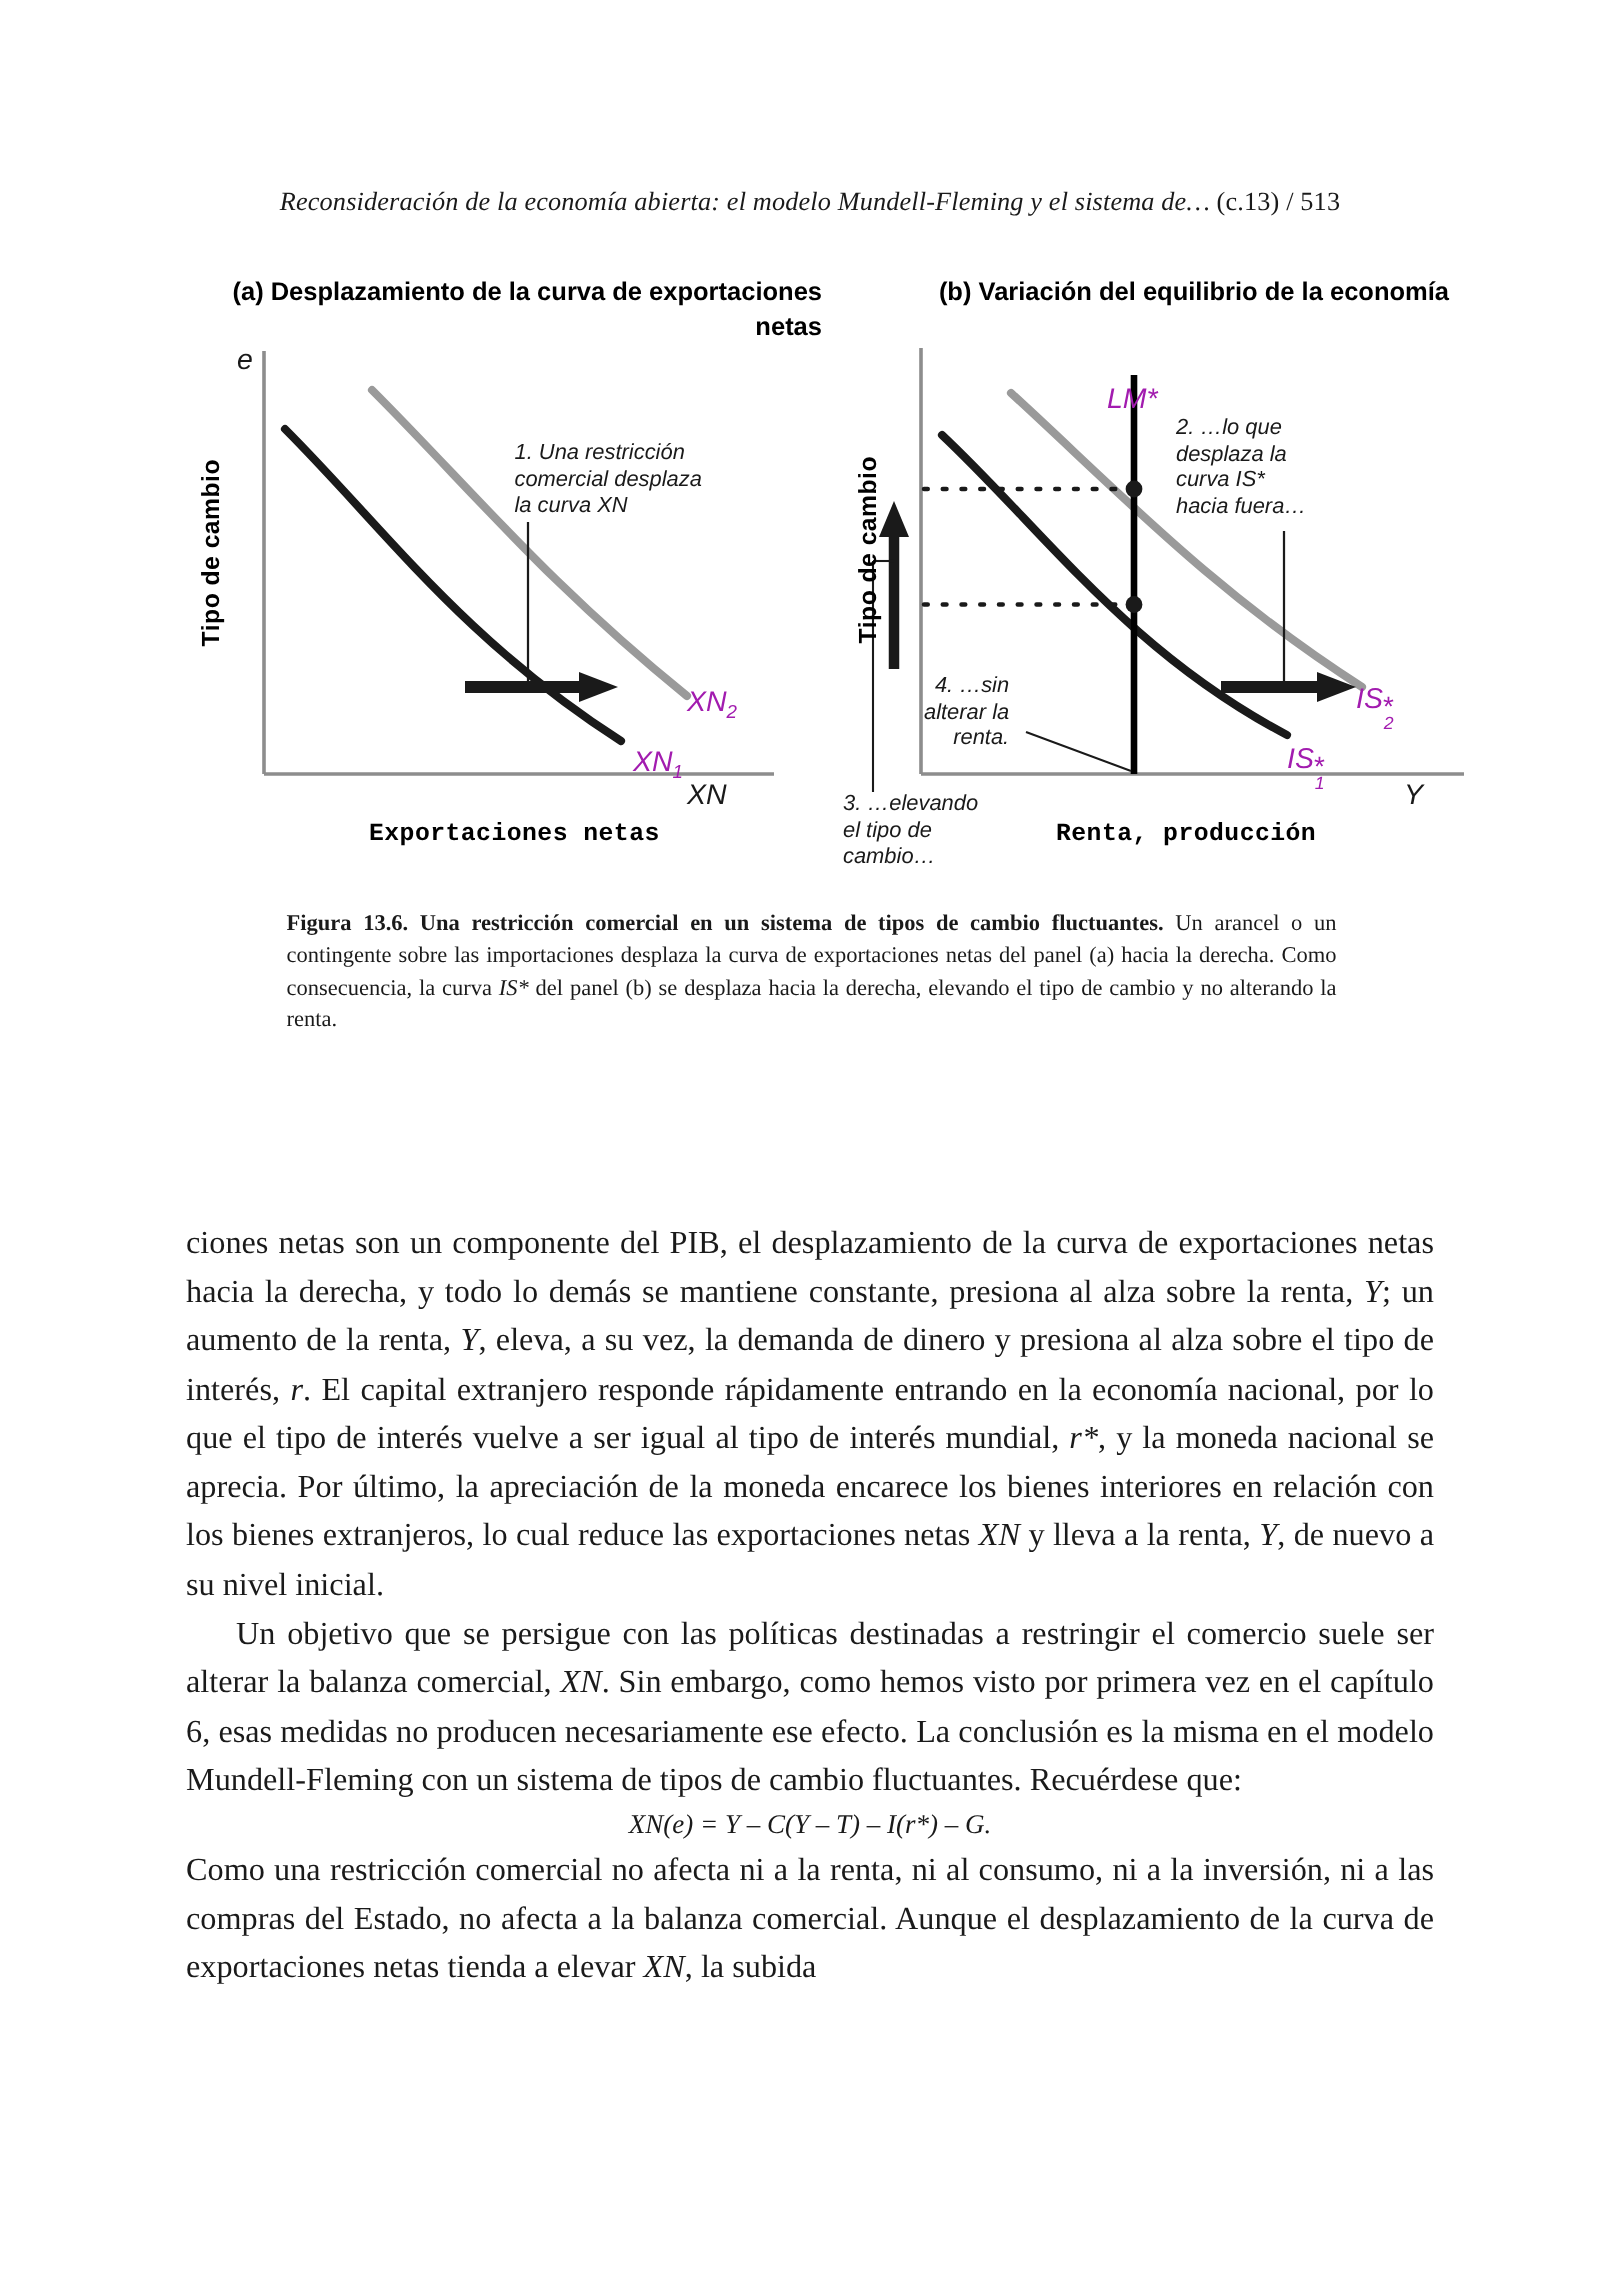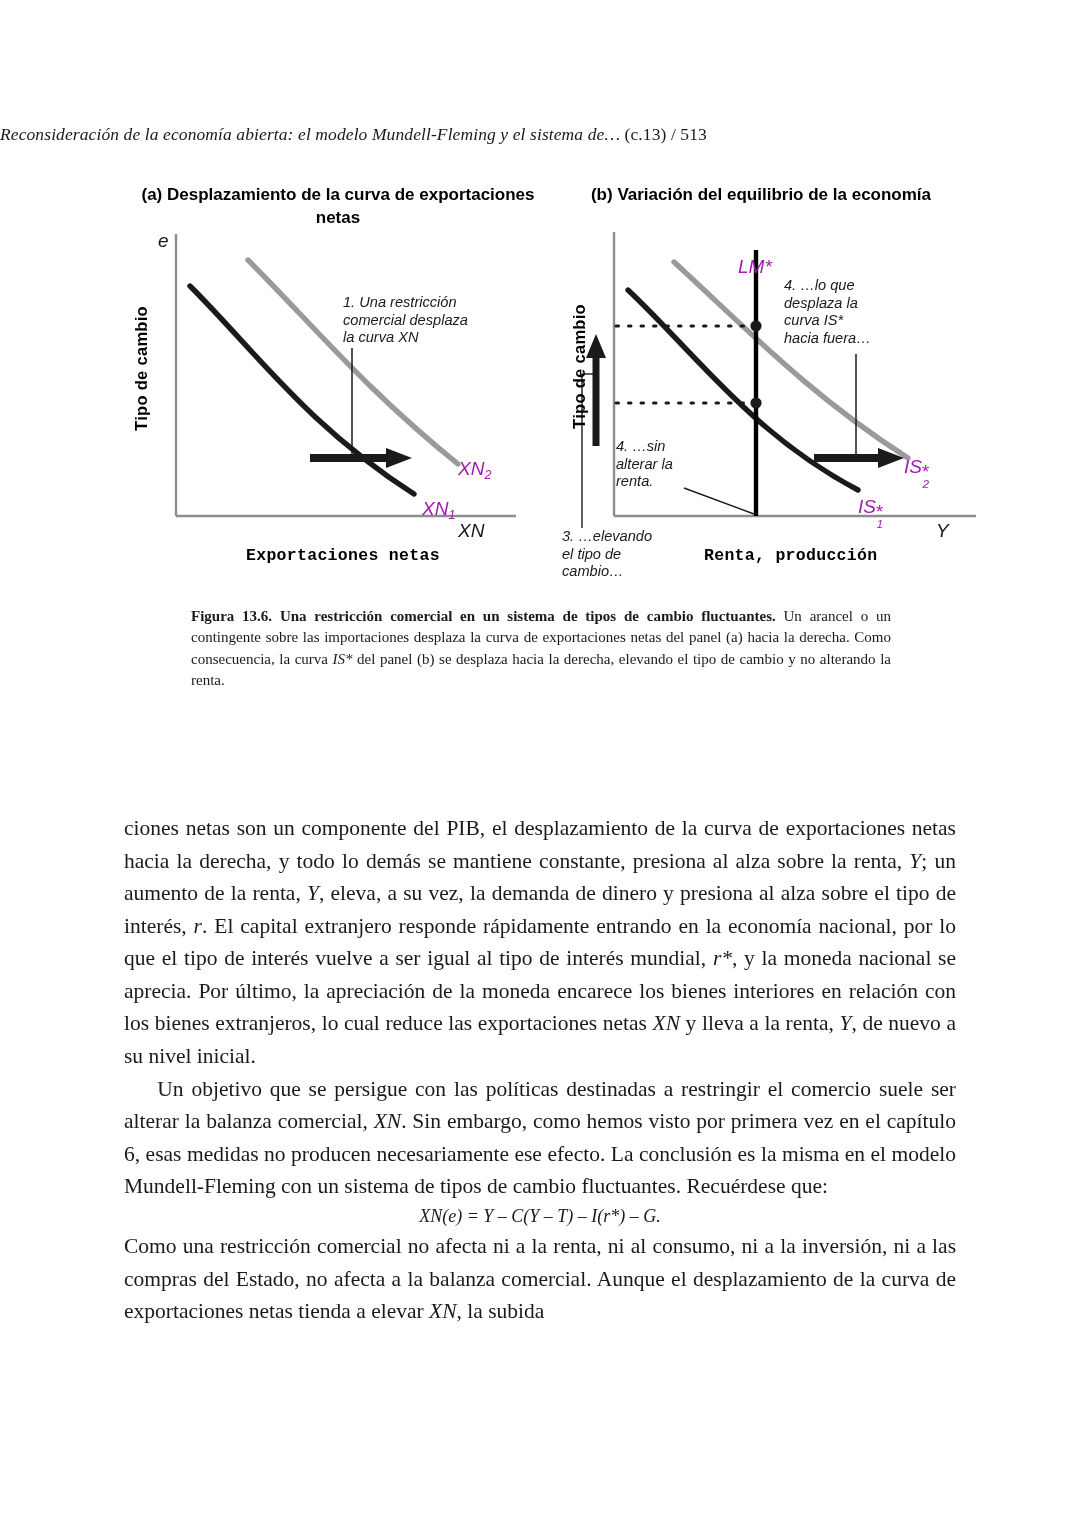--- a/index.html
+++ b/index.html
@@ -15,21 +15,21 @@
     color: #1a1a1a;
     overflow: hidden;
   }
 
   
   .running-head {
     position: absolute;
     left: 0;
     right: 0;
     top: 124px;
-    text-align: left;
+    text-align: center;
     font-size: 17.5px;
     letter-spacing: 0.1px;
     white-space: nowrap;
   }
   .running-head .rh-title {
     font-style: italic;
   }
   .running-head .rh-folio {
     font-style: normal;
   }
@@ -48,21 +48,21 @@
     top: 0;
     height: 420px;
   }
   .panel-a { left: 128px; width: 420px; }
   .panel-b { left: 556px; width: 470px; }
 
   .panel-title {
     position: absolute;
     top: 8px;
     width: 100%;
-    text-align: center;
+    text-align: right;
     font-family: "Liberation Sans", sans-serif;
     font-weight: bold;
     font-size: 17px;
     line-height: 1.34;
     color: #000;
   }
   .panel-b .panel-title { padding-right: 60px; box-sizing: border-box; }
 
   .plot-svg {
     position: absolute;
@@ -106,21 +106,21 @@
     font-family: "Liberation Sans", sans-serif;
     font-style: italic;
     font-size: 14.6px;
     line-height: 1.2;
     color: #1a1a1a;
     white-space: pre-line;
   }
   .note-a1 { left: 184px; top: 118px; margin-left: 31px; }
   .note-b2 { left: 228px; top: 101px; }
   .note-b3 { left: 6px;   top: 352px; }
-  .note-b4 { left: 60px;  top: 262px; }
+  .note-b4 { left: 60px;  top: 273px; text-align: right; }
 
   
   .curve-label {
     position: absolute;
     font-family: "Liberation Sans", sans-serif;
     font-style: italic;
     font-size: 19px;
     color: #a21caf;
     white-space: nowrap;
   }
@@ -292,21 +292,21 @@
       </g>
     </svg>
 
     <div class="y-axis-caption">Tipo de cambio</div>
     <div class="x-axis-caption">Renta, producción</div>
 
     <div class="axis-var lbl-b-y">Y</div>
 
     <div class="curve-label lbl-b-lm">LM*</div>
 
-    <div class="note note-b2">4. …lo que
+    <div class="note note-b2">2. …lo que
 desplaza la
 curva IS*
 hacia fuera…</div>
     <div class="note note-b3">3. …elevando
 el tipo de
 cambio…</div>
     <div class="note note-b4">4. …sin
 alterar la
 renta.</div>
 

